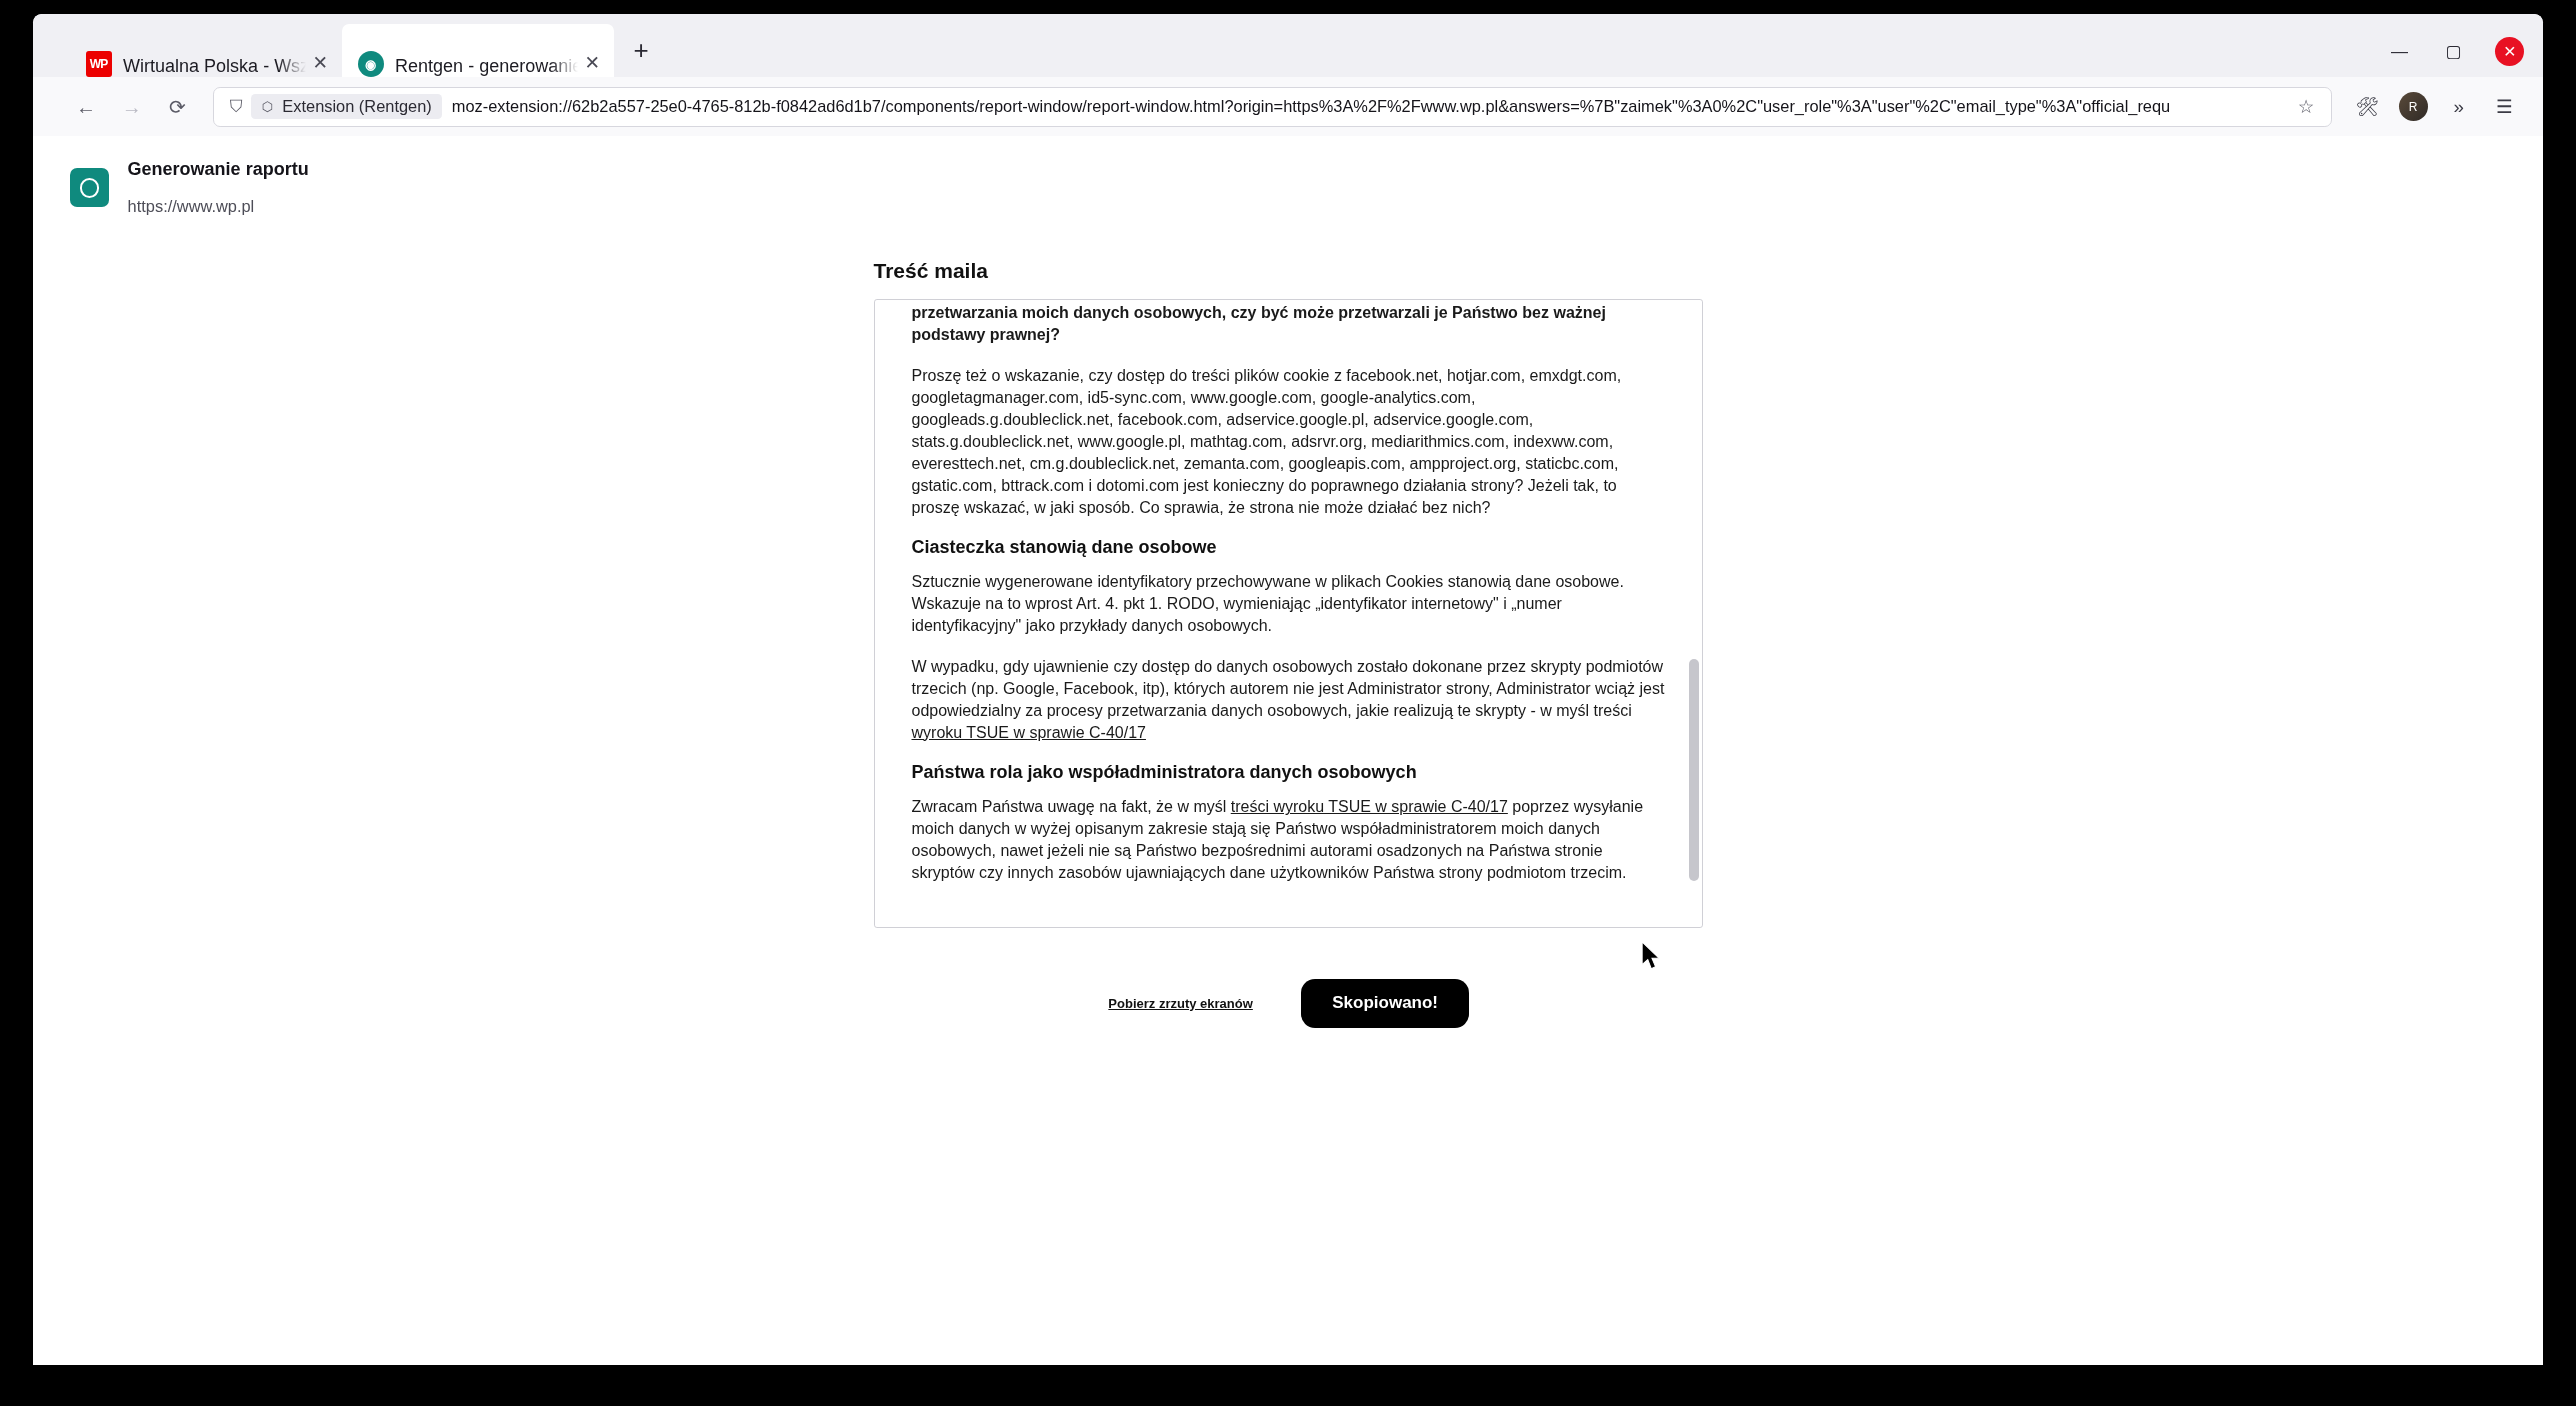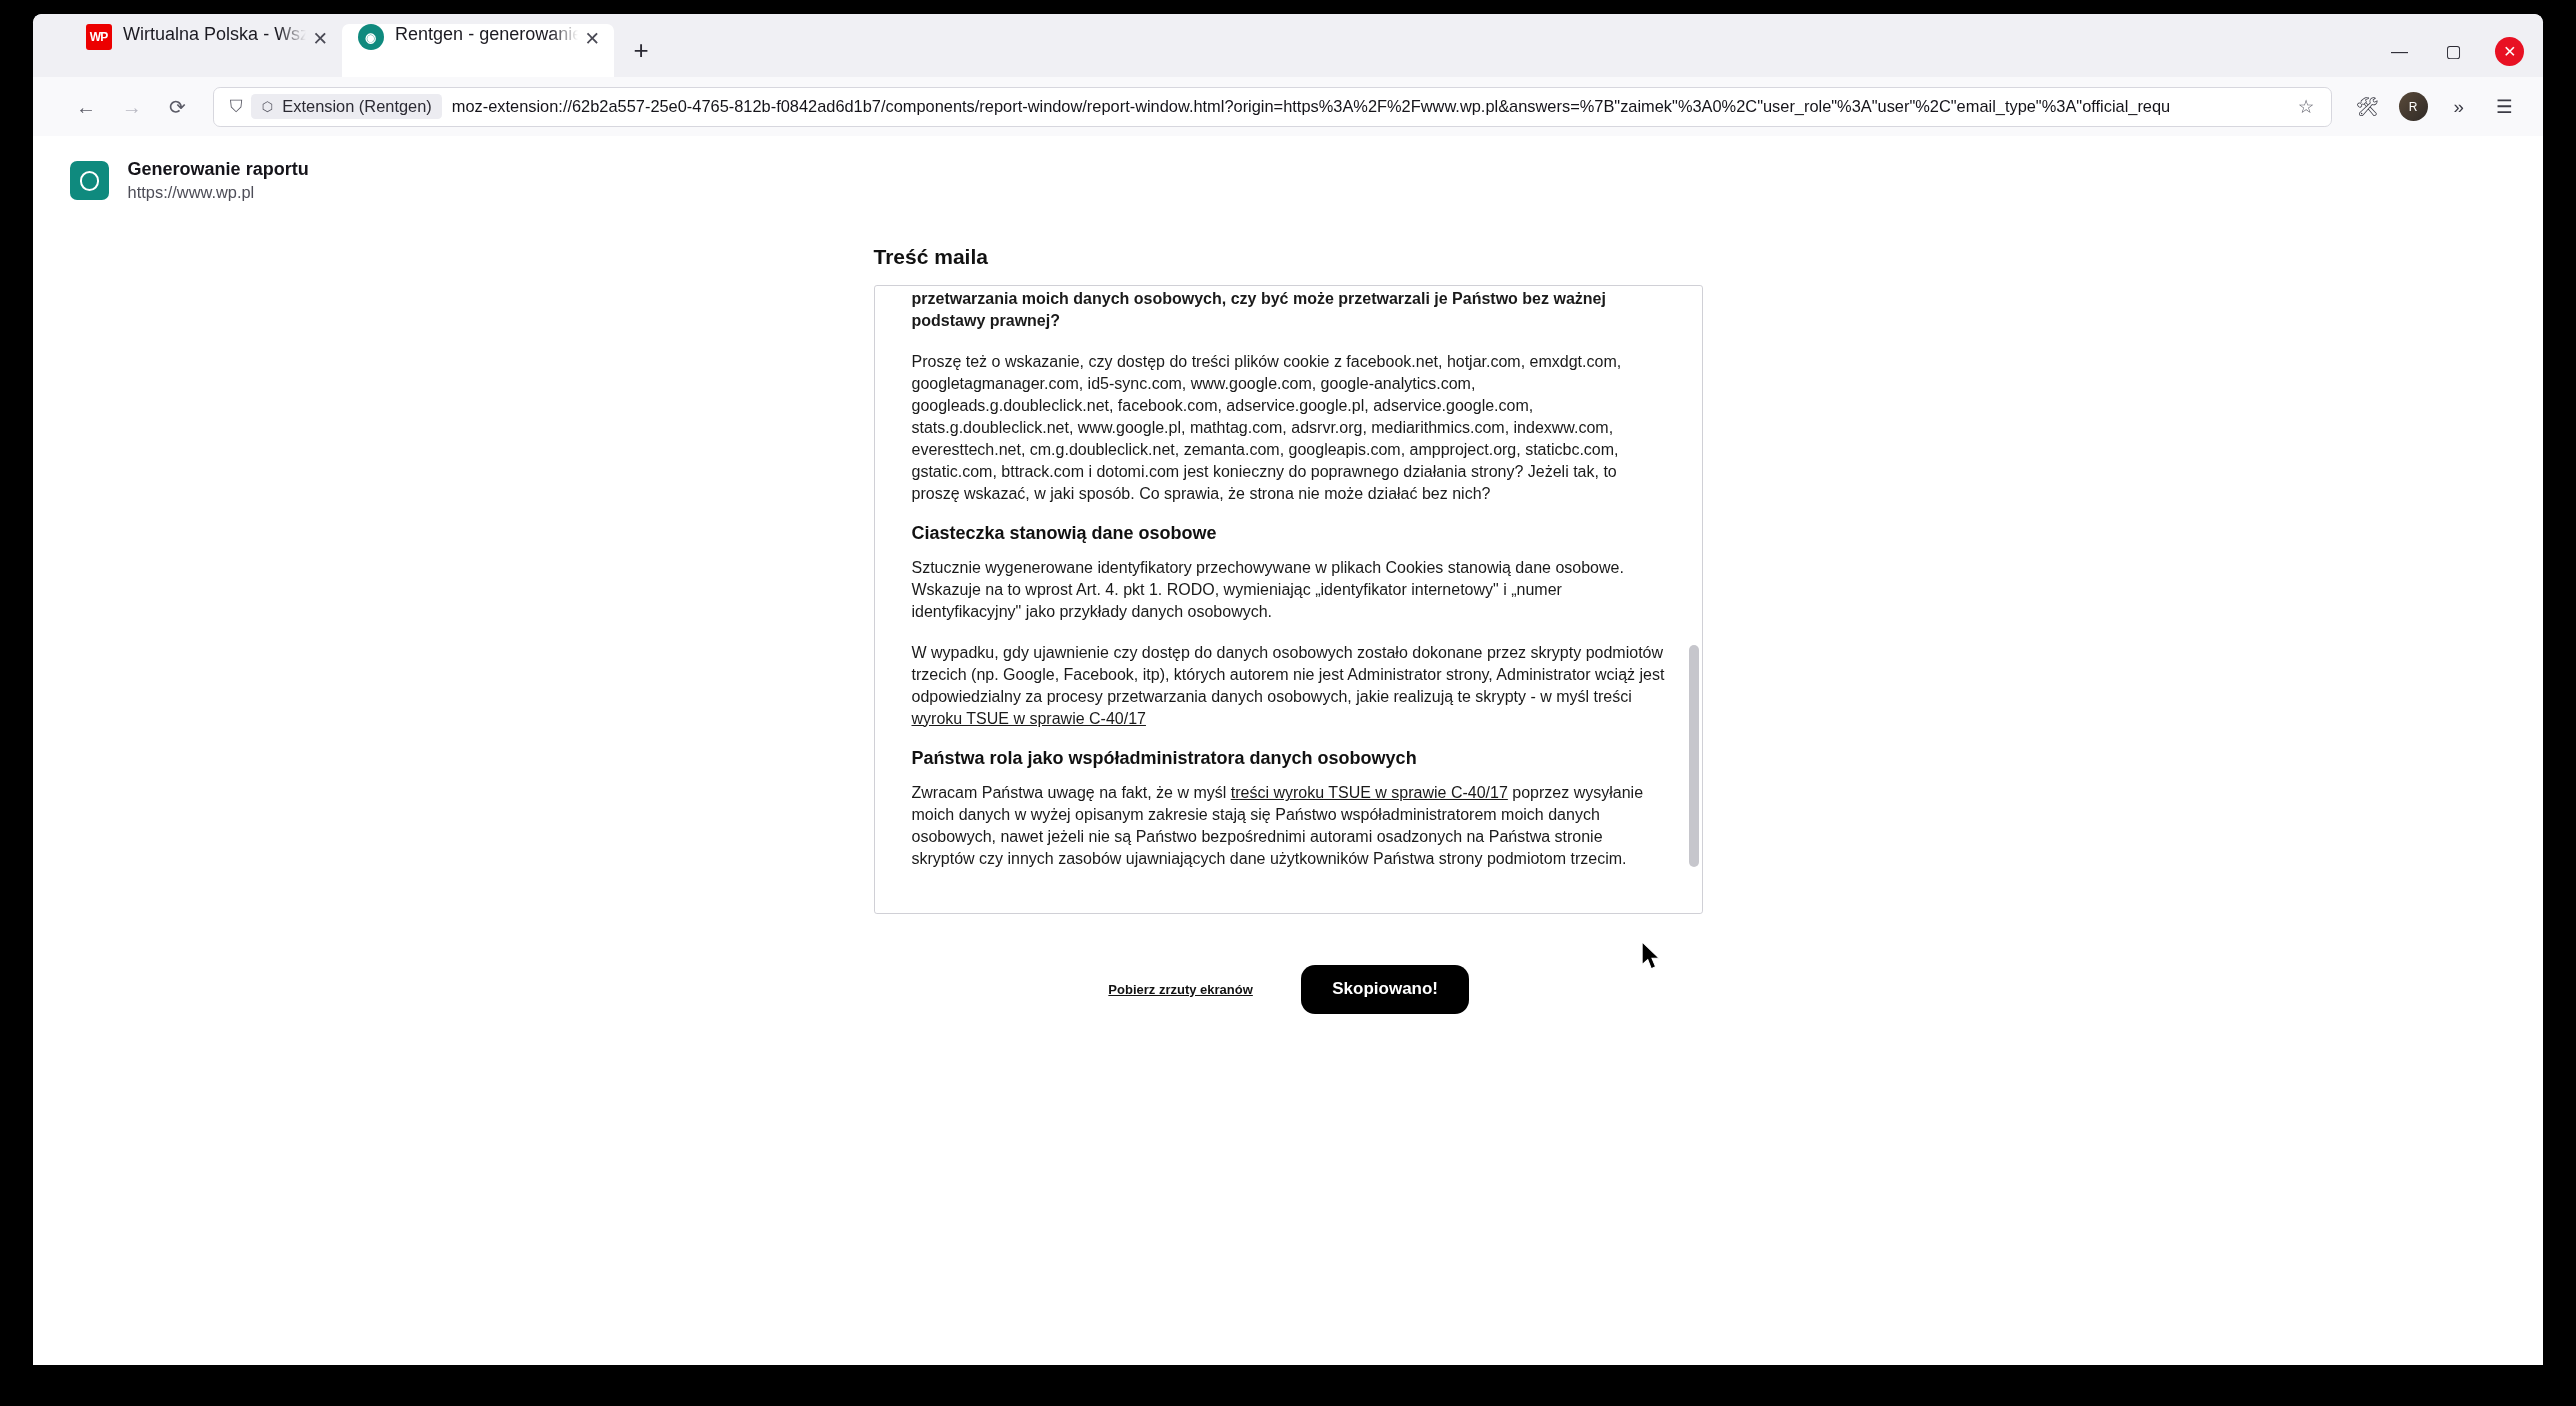--- a/index.html
+++ b/index.html
@@ -33,21 +33,21 @@
     height: 63px;
     background: #f0f0f4;
     display: flex;
     align-items: flex-end;
     padding: 0 0 0 37px;
     position: relative;
   }
   .tab {
     height: 53px;
     display: flex;
-    align-items: flex-start;
+    align-items: flex-end;
     padding: 0 7.1px 0 15.7px;
     border-radius: 7.1px 7.1px 0 0;
     min-width: 236px;
     max-width: 272px;
     box-sizing: border-box;
     cursor: default;
     position: relative;
   }
   .tab.active {
     background: #ffffff;
@@ -281,21 +281,21 @@
     content: "";
     position: absolute;
     width: 15.7px;
     height: 15.7px;
     border-radius: 50%;
     border: 2.9px solid #ffffff;
   }
   .page-header-text {
     display: flex;
     flex-direction: column;
-    gap: 3px;
+    gap: 17px;
   }
   .page-header-title {
     font-size: 18px;
     color: #15141a;
     font-weight: bold;
   }
   .page-header-sub {
     font-size: 16.4px;
     color: #4d4d57;
   }

